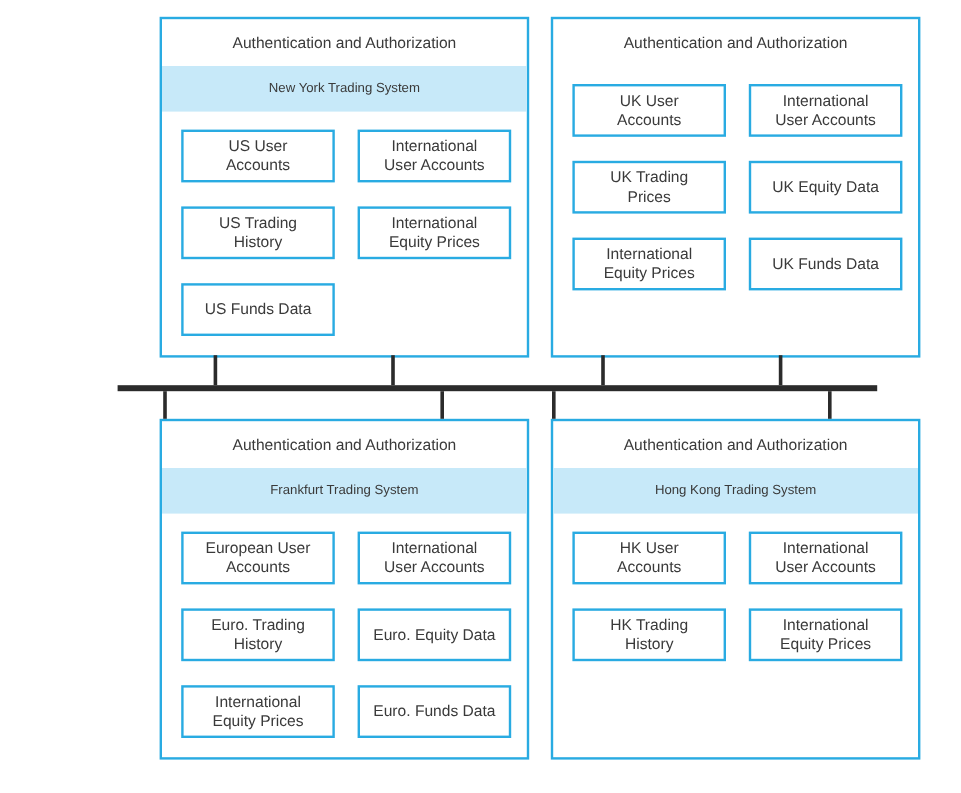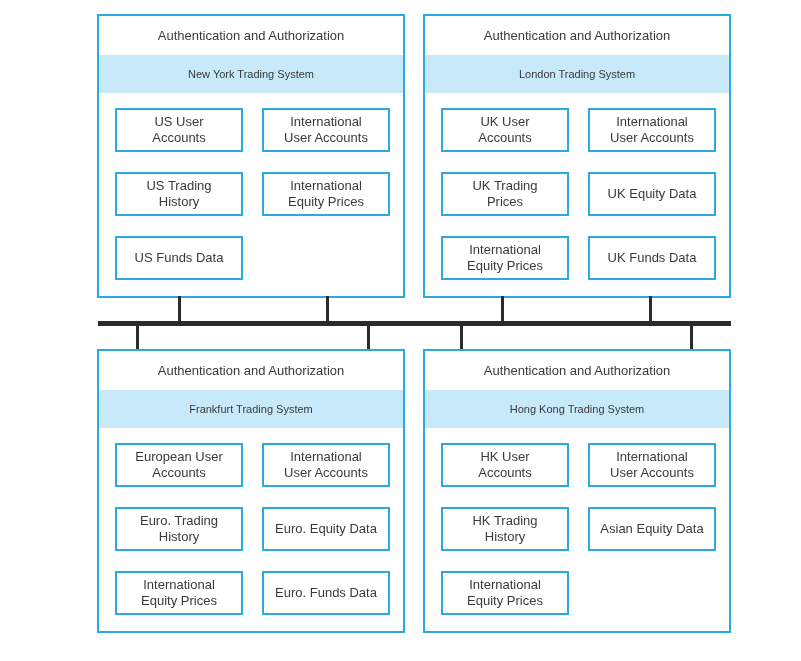--- a/index.html
+++ b/index.html
@@ -14,20 +14,21 @@
   }
   .panel {
     position: absolute;
     width: 308px;
     height: 284px;
     border: 2px solid #29abe2;
     background: #ffffff;
     box-sizing: border-box;
     display: flex;
     flex-direction: column;
+    margin-left: 36px;
   }
   .pos-tl { left: 97px;  top: 14px; }
   .pos-tr { left: 423px; top: 14px; }
   .pos-bl { left: 97px;  top: 349px; }
   .pos-br { left: 423px; top: 349px; }
   .auth {
     height: 39px;
     flex: none;
     display: flex;
     align-items: center;
@@ -105,21 +106,20 @@
       <div class="box">US Trading
 History</div>
       <div class="box">International
 Equity Prices</div>
       <div class="box">US Funds Data</div>
     </div>
   </section>
 
   <section class="panel pos-tr">
     <div class="auth">Authentication and Authorization</div>
-    <div class="titlebar">London Trading System</div>
     <div class="grid">
       <div class="box">UK User
 Accounts</div>
       <div class="box">International
 User Accounts</div>
       <div class="box">UK Trading
 Prices</div>
       <div class="box">UK Equity Data</div>
       <div class="box">International
 Equity Prices</div>
@@ -147,21 +147,20 @@
   <section class="panel pos-br">
     <div class="auth">Authentication and Authorization</div>
     <div class="titlebar">Hong Kong Trading System</div>
     <div class="grid">
       <div class="box">HK User
 Accounts</div>
       <div class="box">International
 User Accounts</div>
       <div class="box">HK Trading
 History</div>
-      <div class="box">Asian Equity Data</div>
       <div class="box">International
 Equity Prices</div>
     </div>
   </section>
 
   <div class="bus"></div>
   <div class="connector conn-top c1"></div>
   <div class="connector conn-top c2"></div>
   <div class="connector conn-top c3"></div>
   <div class="connector conn-top c4"></div>

